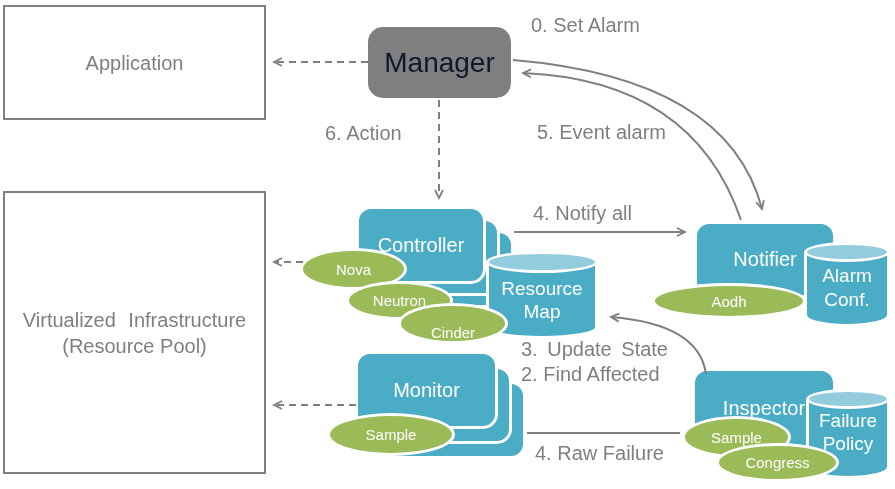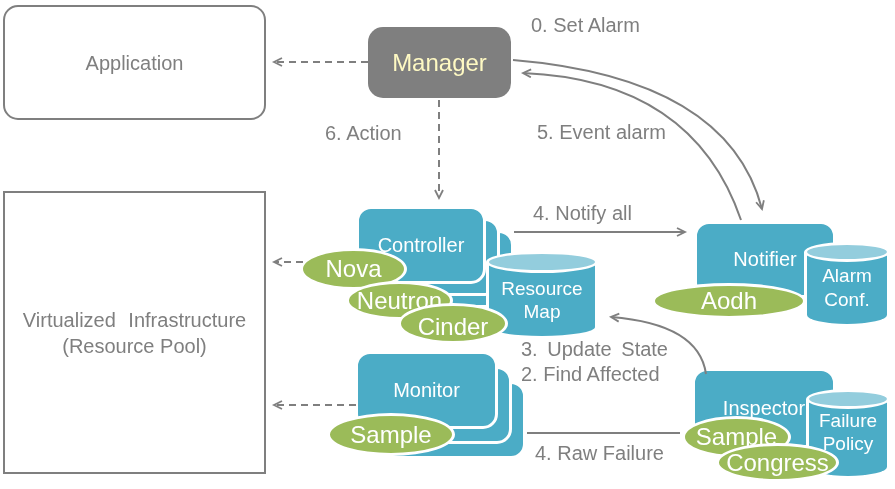--- a/index.html
+++ b/index.html
@@ -38,37 +38,37 @@
     align-items: center;
     justify-content: center;
     font-size: 20px;
   }
   .node.back { border-radius: 15px; }
   
   .gnode {
     position: absolute;
     background: #7F7F7F;
     border-radius: 15px;
-    color: #fef9c3;
-    display: flex;
-    align-items: center;
-    justify-content: center;
-    font-size: 24px;
+    color: #0f172a;
+    display: flex;
+    align-items: center;
+    justify-content: center;
+    font-size: 28px;
   }
   
   .ellipse {
     position: absolute;
     background: #9BBB59;
     border: 3px solid #ffffff;
     border-radius: 50%;
     color: #ffffff;
     display: flex;
     align-items: center;
     justify-content: center;
-    font-size: 24px;
+    font-size: 15px;
     white-space: nowrap;
   }
   
   .cylinder { position: absolute; }
   .cyl-body {
     position: absolute;
     left: 0; right: 0; bottom: 0;
     background: #4BACC6;
     border: 3px solid #ffffff;
     border-top: none;
@@ -104,21 +104,21 @@
     position: absolute;
     left: 0; top: 0;
     pointer-events: none;
   }
 </style>
 </head>
 <body>
 
 <div class="stage">
 
-  <div class="wbox" style="left:3px; top:5px; width:263px; height:115px;border-radius:15px;">
+  <div class="wbox" style="left:3px; top:5px; width:263px; height:115px;">
     <span>Application</span>
   </div>
 
   <div class="wbox" style="left:3px; top:191px; width:263px; height:283px;">
     <span class="wide">Virtualized Infrastructure</span>
     <span>(Resource Pool)</span>
   </div>
 
   <div class="gnode" style="left:368px; top:27px; width:143px; height:71px;">
     <span>Manager</span>

